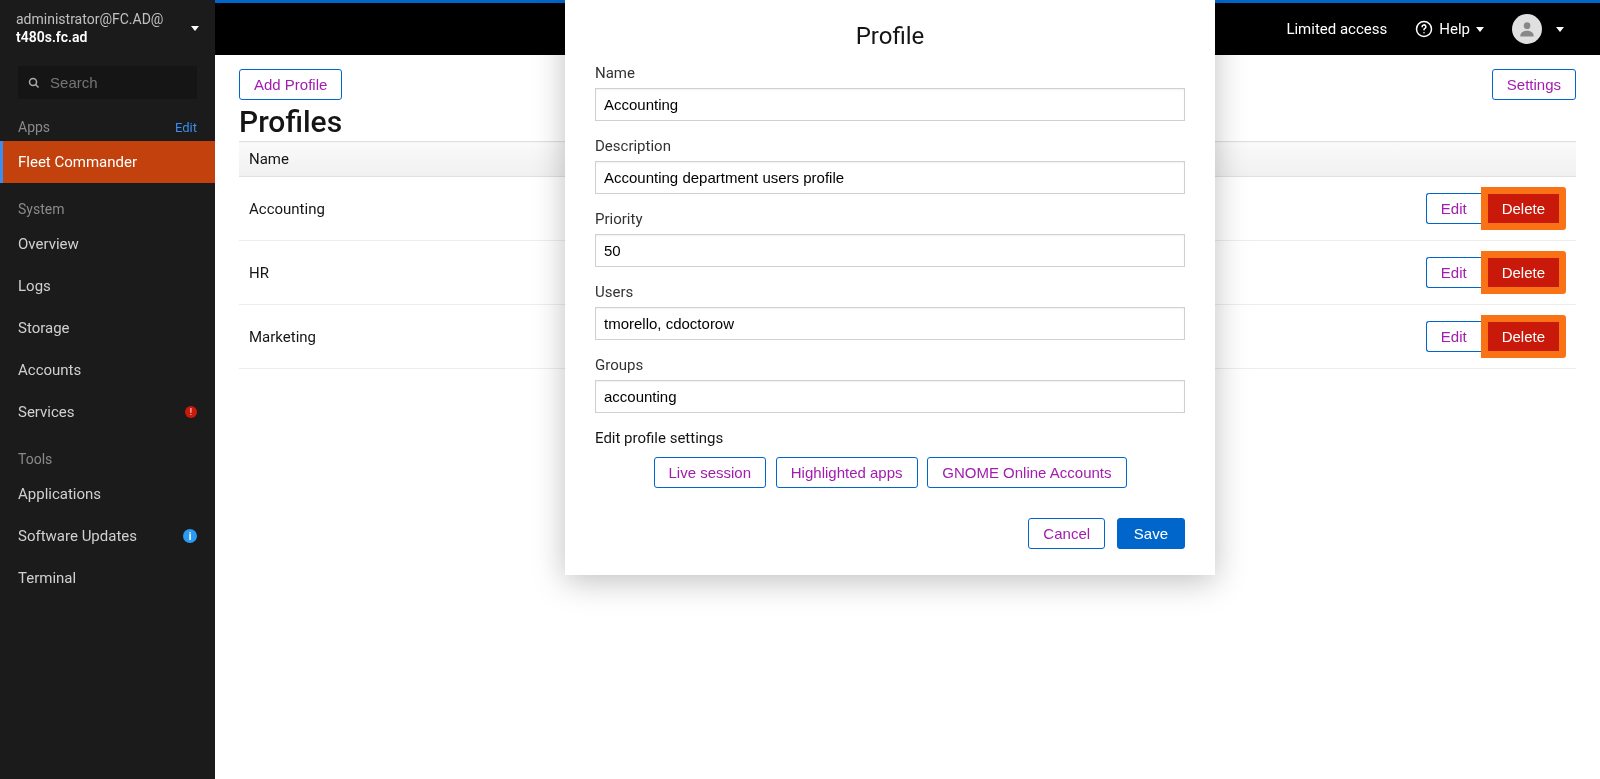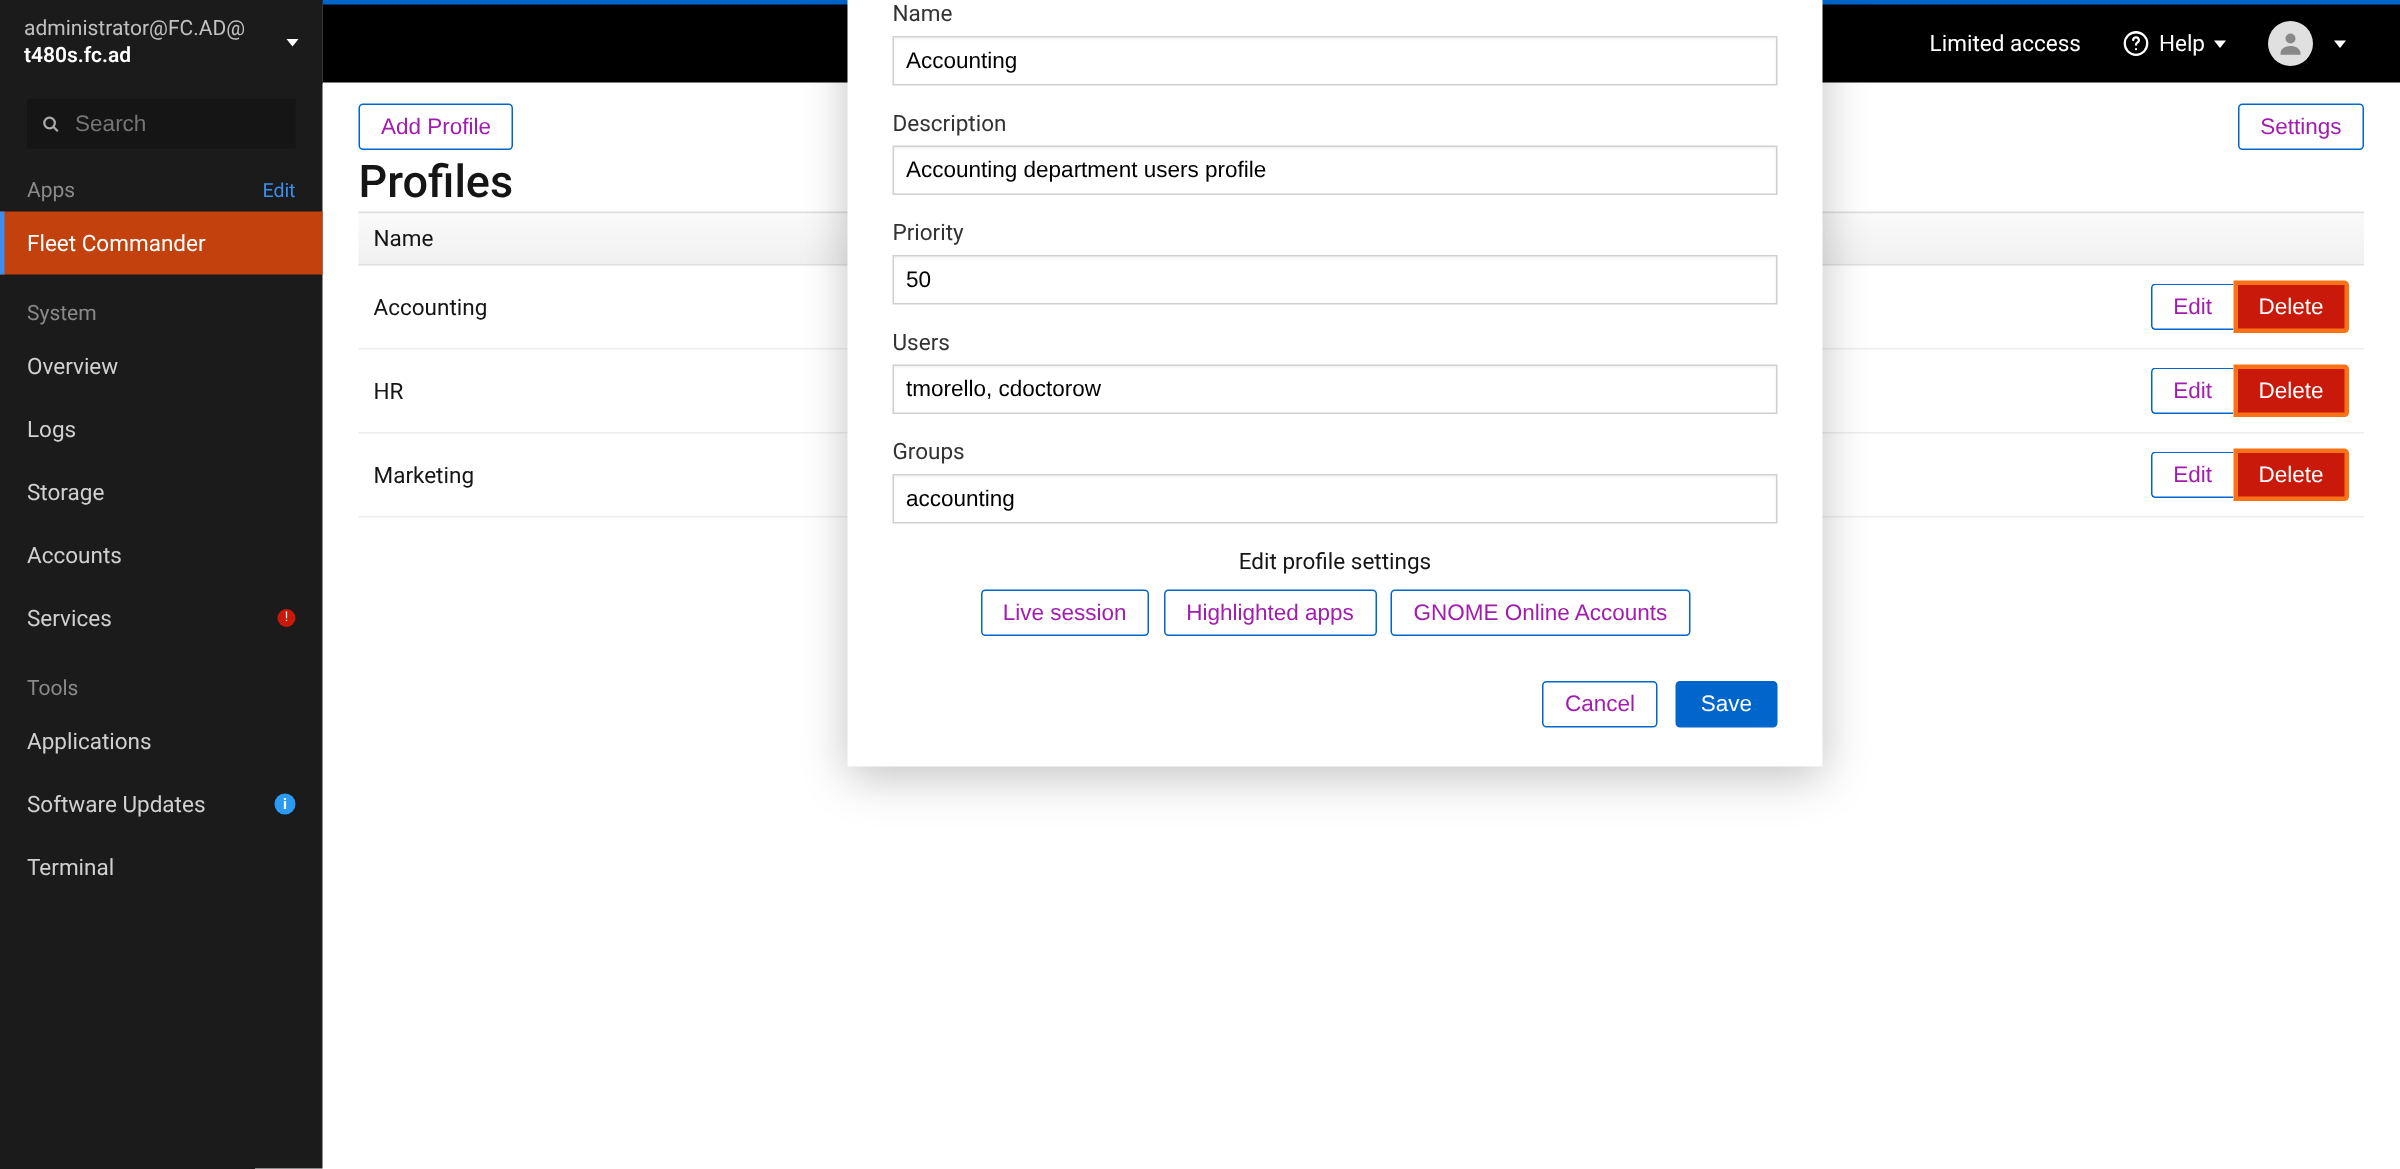--- a/index.html
+++ b/index.html
@@ -111,21 +111,21 @@
   .btn-blue {
     border: 1px solid #0066cc;
     color: #fff;
     background: #0066cc;
     padding: 6px 16px;
     font-size: 15px;
     border-radius: 3px;
     cursor: pointer;
   }
   .btn-red {
-    border: 3px solid #f97316;
+    border: 7px solid #f97316;
     color: #fff;
     background: #c9190b;
     padding: 6px 14px;
     font-size: 15px;
     border-radius: 0 3px 3px 0;
     cursor: pointer;
   }
   .btn-outline-blue.attach-right { border-radius: 3px 0 0 3px; border-right: none; }
   h1.profiles-h {
     font-size: 30px; font-weight: 500; margin-top: 4px; margin-bottom: 2px;
@@ -176,21 +176,21 @@
   .modal .field input[type="number"] {
     width: 100%;
     font-size: 15px;
     padding: 7px 8px;
     border: 1px solid #d0d0d0;
     border-radius: 0;
     outline: none;
     box-shadow: inset 0 1px 2px rgba(0,0,0,0.06);
   }
   .modal .eps {
-    text-align: center; margin: 6px 0 10px 0; font-size: 15px;
+    margin: 6px 0 10px 0; font-size: 15px;
   }
   .modal .eps-btns {
     text-align: center; margin-bottom: 12px;
   }
   .modal .eps-btns .btn-outline-blue { margin: 0 3px; }
   .modal .footer {
     padding: 18px 30px 26px 30px;
     text-align: right;
   }
   .modal .footer .btn-outline-blue { margin-right: 8px; }
@@ -318,20 +318,21 @@
         <td>Marketing</td>
         <td class="actions">
           <button class="btn-outline-blue attach-right">Edit</button><button class="btn-red">Delete</button>
         </td>
       </tr>
     </tbody>
   </table>
 </div>
 
 <div class="modal">
+  <h2>Profile</h2>
   <div class="body">
     <div class="field">
       <label>Name</label>
       <input type="text" value="Accounting" style="">
     </div>
     <div class="field">
       <label>Description</label>
       <input type="text" value="Accounting department users profile" style="">
     </div>
     <div class="field">

